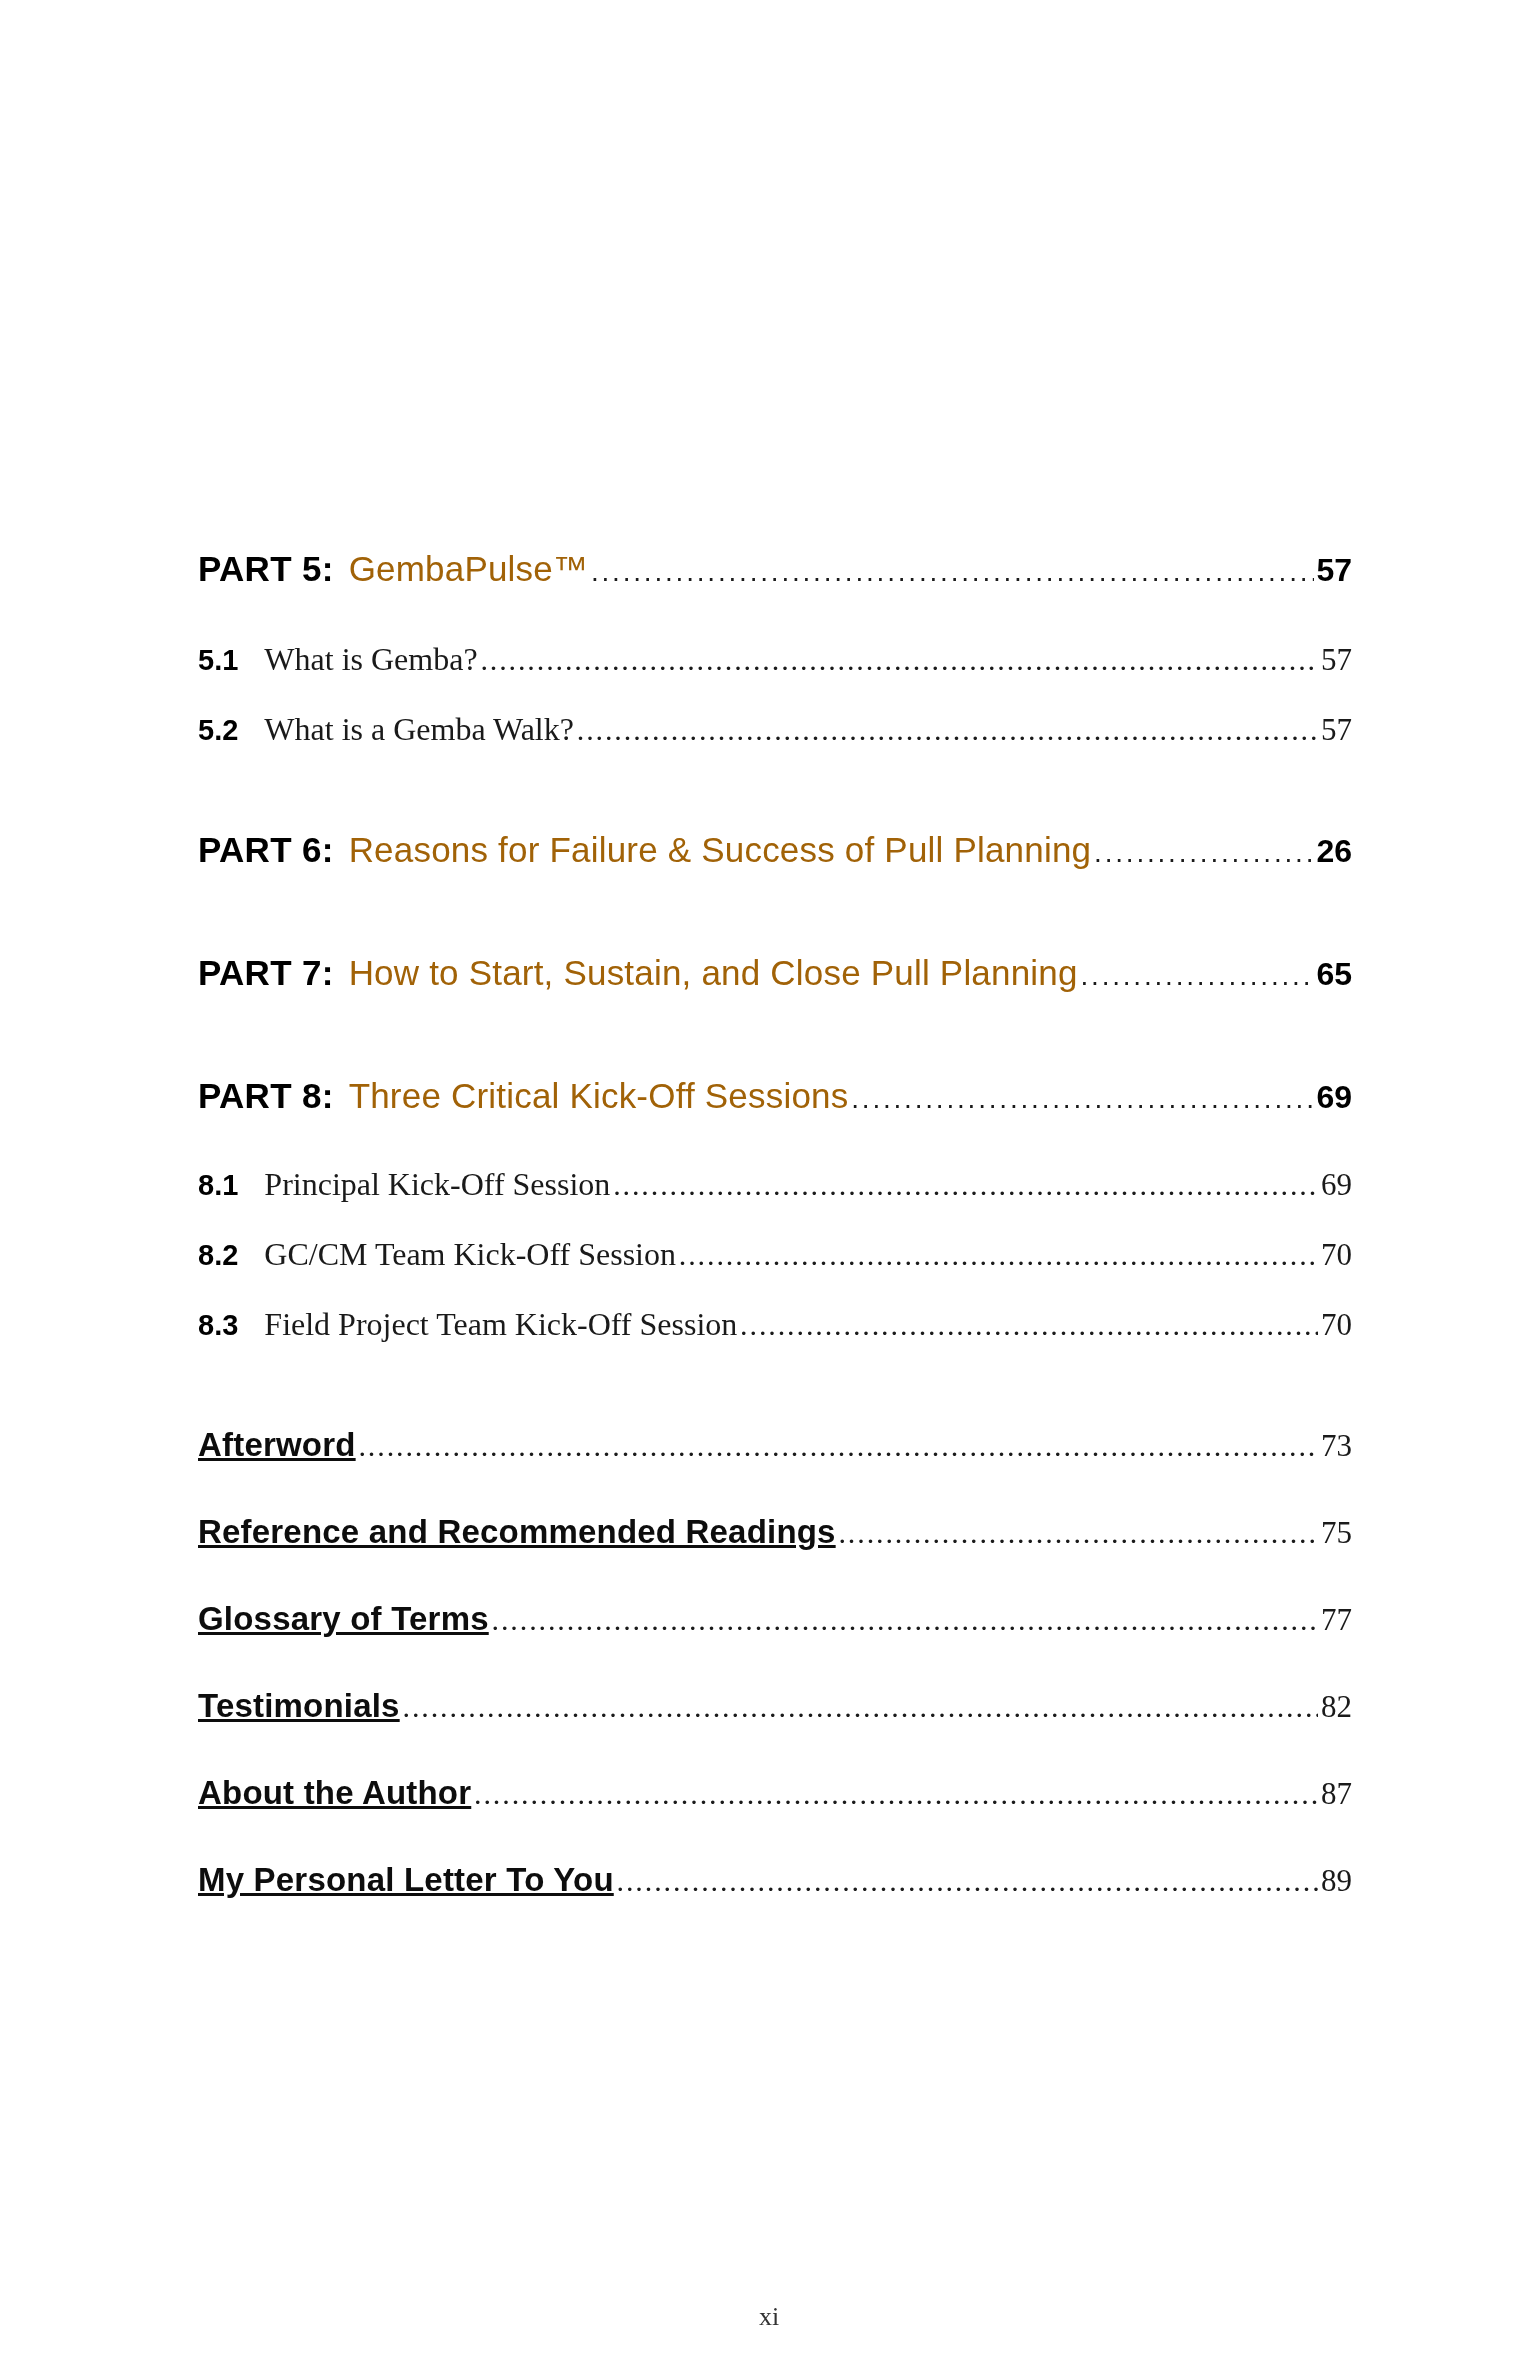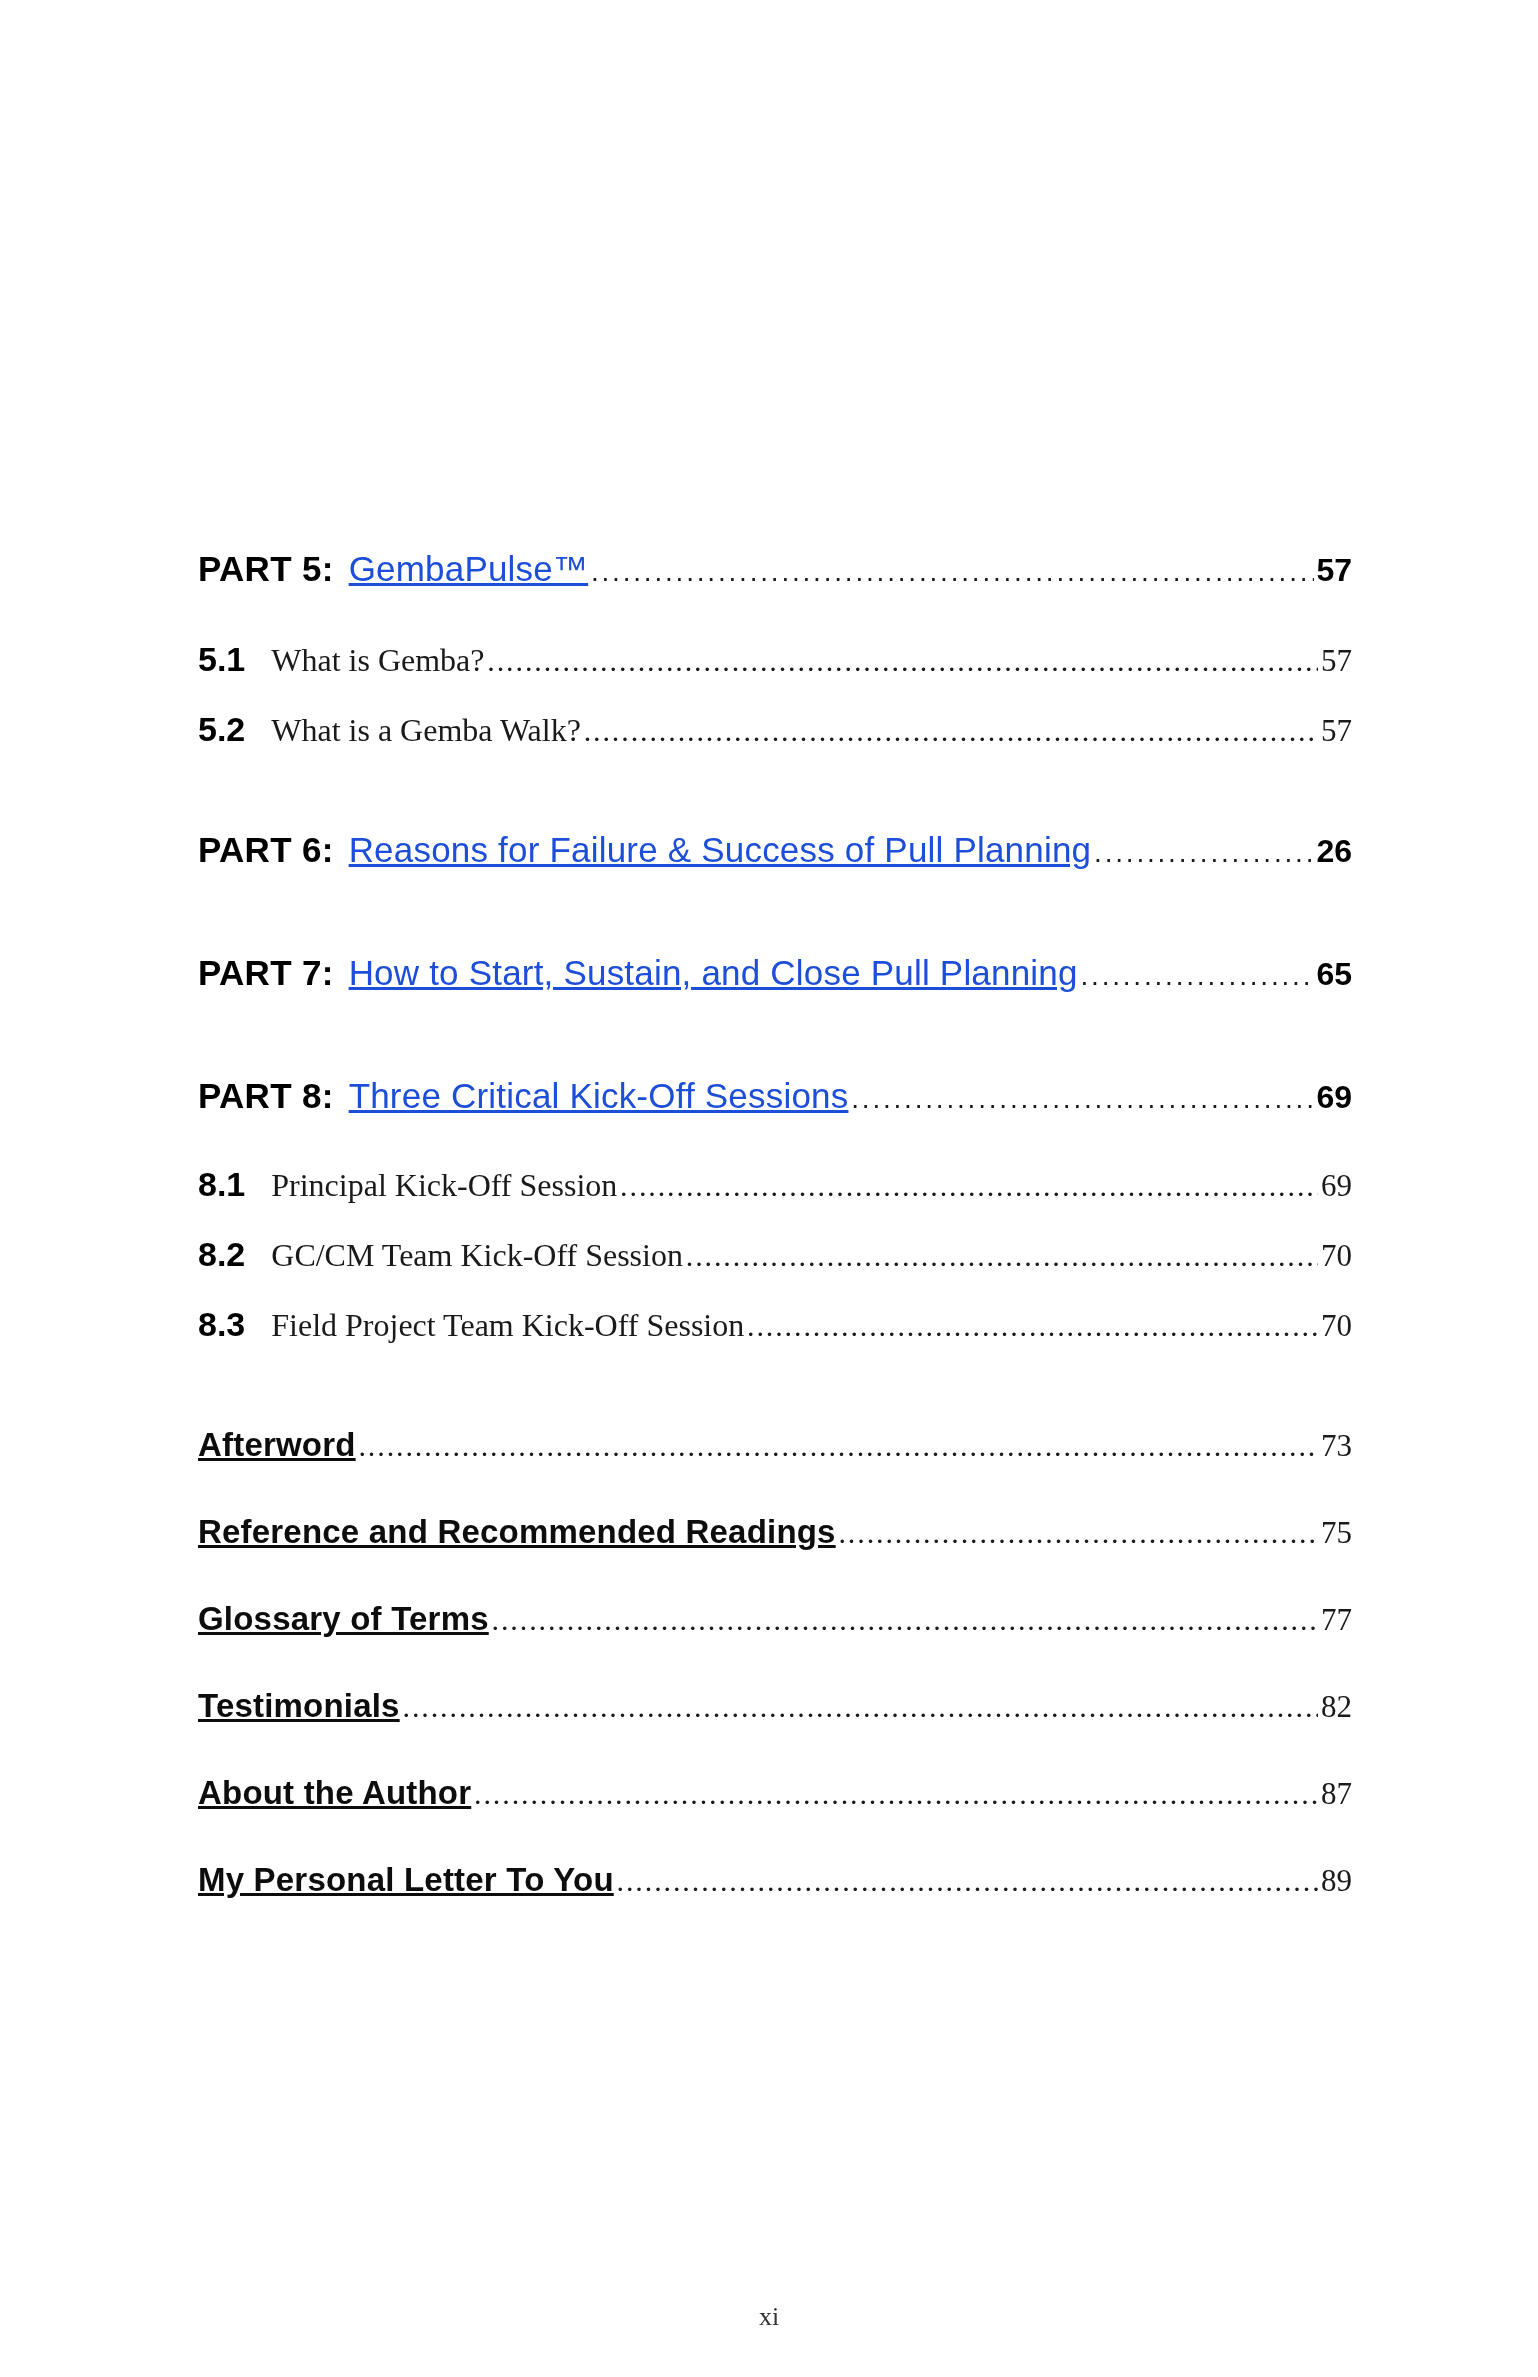--- a/index.html
+++ b/index.html
@@ -37,23 +37,22 @@
   .part-row.gap-lg { margin-bottom: 75px; }
   .part-row.gap-md { margin-bottom: 43px; }
   .part-label {
     font-weight: 700;
     color: #000000;
     letter-spacing: 0.3px;
     margin-right: 15px;
   }
   .part-title {
     font-weight: 500;
-    color: #1d4ed8;
+    color: #a16207;
     letter-spacing: 0.2px;
-    text-decoration: underline;
   }
   .part-row .leader {
     font-size: 28px;
     letter-spacing: 2.8px;
   }
   .part-row .page-num {
     font-size: 32px;
     font-weight: 700;
     color: #000000;
   }
@@ -62,21 +61,21 @@
     font-size: 32px;
     line-height: 41px;
     margin-bottom: 28px;
     font-family: "Liberation Serif", serif;
   }
   .sub-row.gap-lg { margin-bottom: 76px; }
   .sub-row.gap-xl { margin-bottom: 78px; text-align: right; }
   .sub-num {
     font-family: "Liberation Sans", sans-serif;
     font-weight: 700;
-    font-size: 34px;
+    font-size: 29px;
     color: #000000;
     margin-right: 26px;
   }
   .sub-title {
     color: #1a1a1a;
   }
   .sub-row .leader {
     font-size: 30px;
     letter-spacing: 1.9px;
   }

